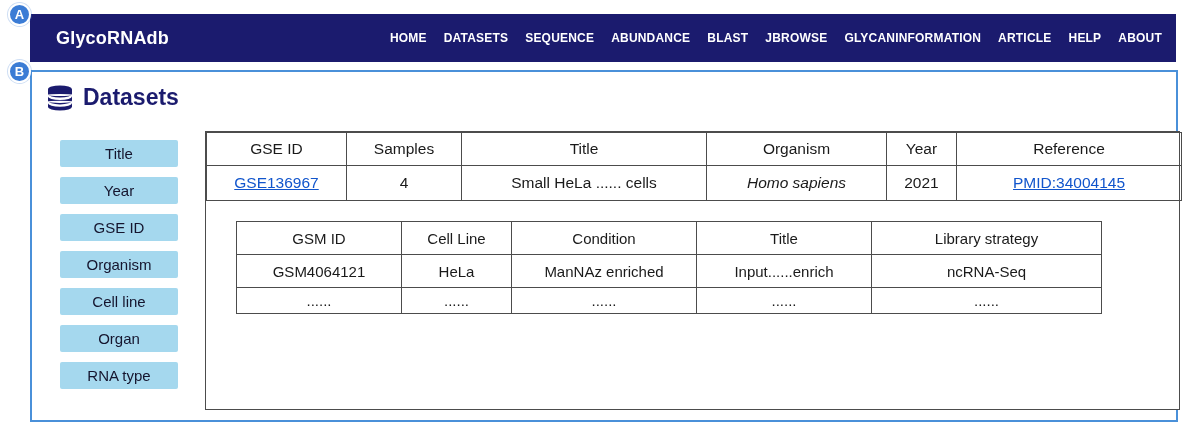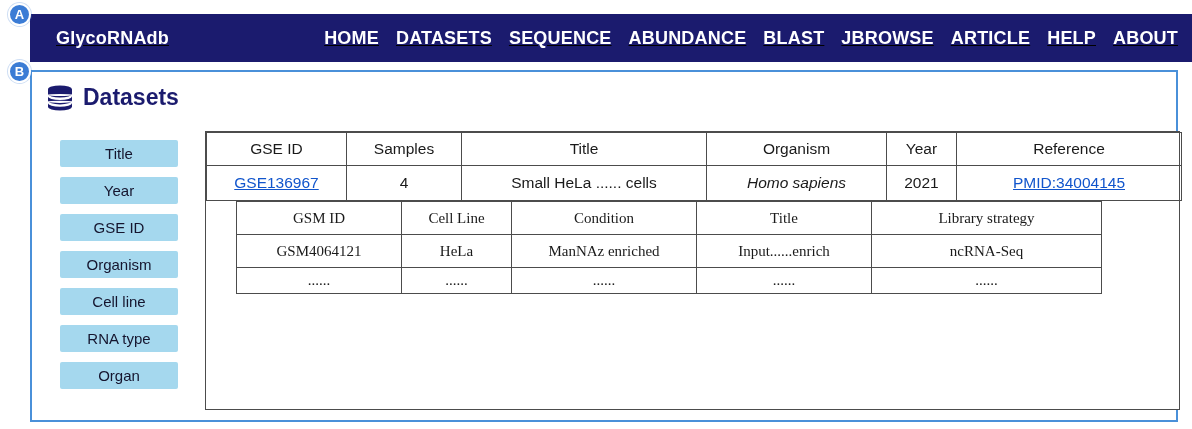--- a/index.html
+++ b/index.html
@@ -12,26 +12,26 @@
     background:#3b7cd5; border:2px solid #ffffff;
     color:#ffffff; font-weight:bold; font-size:13px;
     display:flex; align-items:center; justify-content:center;
     z-index:10; box-shadow:0 0 0 1px rgba(59,124,213,0.25);
   }
   .badge-a { left:8px; top:3px; }
   .badge-b { left:8px; top:60px; }
 
   
   .navbar {
-    position:absolute; left:30px; top:14px; right:0; height:48px;
-    background:#1b1b6e; display:flex; align-items:center;text-decoration:underline;
+    position:absolute; left:30px; top:14px; right:16px; height:48px;
+    background:#1b1b6e; display:flex; align-items:center;
   }
   .brand { margin-left:26px; color:#ffffff; font-size:18px; font-weight:bold; letter-spacing:0.2px; cursor:pointer; }
   .nav-items { margin-left:auto; margin-right:14px; display:flex; gap:17px; }
-  .nav-item { color:#ffffff; font-size:18px; font-weight:bold; letter-spacing:0.2px; text-decoration:none; cursor:pointer; white-space:nowrap; }
+  .nav-item { color:#ffffff; font-size:12px; font-weight:bold; letter-spacing:0.2px; text-decoration:none; cursor:pointer; white-space:nowrap; }
 
   
   .panel {
     position:absolute; left:30px; top:70px; width:1148px; height:352px;
     border:2px solid #4a90d9; background:#ffffff;
   }
   .panel-title-row { position:absolute; left:14px; top:12px; display:flex; align-items:center; gap:9px; }
   .db-icon { width:28px; height:26px; display:inline-flex; }
   .panel-title { color:#1b1b6e; font-size:23px; font-weight:bold; }
 
@@ -50,21 +50,21 @@
   }
   table { border-collapse:collapse; }
   .gse-table { width:100%; table-layout:fixed; }
   .gse-table th, .gse-table td {
     border:1px solid #4c4c4c; text-align:center; font-weight:normal;
     font-size:15.5px; color:#1a1a1a;
   }
   .gse-table th { height:33px; }
   .gse-table td { height:35px; }
 
-  .gsm-table { margin:0 0 0 30px; width:865px; table-layout:fixed;font-family:Liberation Serif, serif; }
+  .gsm-table { margin:20px 0 0 30px; width:865px; table-layout:fixed; }
   .gsm-table th, .gsm-table td {
     border:1px solid #4c4c4c; text-align:center; font-weight:normal;
     font-size:15px; color:#1a1a1a; height:33px;
   }
   .gsm-table tr.dots td { height:26px; }
 
   a.cell-link { color:#1155cc; text-decoration:underline; cursor:pointer; }
   .italic { font-style:italic;margin-left:33px; }
 
   .article-btn {
@@ -84,20 +84,21 @@
 
   <div class="navbar">
     <div class="brand">GlycoRNAdb</div>
     <nav class="nav-items">
       <a class="nav-item">HOME</a>
       <a class="nav-item">DATASETS</a>
       <a class="nav-item">SEQUENCE</a>
       <a class="nav-item">ABUNDANCE</a>
       <a class="nav-item">BLAST</a>
       <a class="nav-item">JBROWSE</a>
+      <a class="nav-item">GLYCANINFORMATION</a>
       <a class="nav-item">ARTICLE</a>
       <a class="nav-item">HELP</a>
       <a class="nav-item">ABOUT</a>
     </nav>
   </div>
 
   <div class="panel">
 
     <div class="panel-title-row">
       <span class="db-icon">
@@ -116,22 +117,22 @@
       </span>
       <span class="panel-title">Datasets</span>
     </div>
 
     <div class="sidebar">
       <div class="side-btn">Title</div>
       <div class="side-btn">Year</div>
       <div class="side-btn">GSE ID</div>
       <div class="side-btn">Organism</div>
       <div class="side-btn">Cell line</div>
+      <div class="side-btn">Organ</div>
       <div class="side-btn">RNA type</div>
-      <div class="side-btn">Organ</div>
     </div>
 
     <div class="table-wrap">
 
       <table class="gse-table">
         <colgroup>
           <col style="width:140px">
             <col style="width:115px">
             <col style="width:245px">
           <col style="width:180px">

